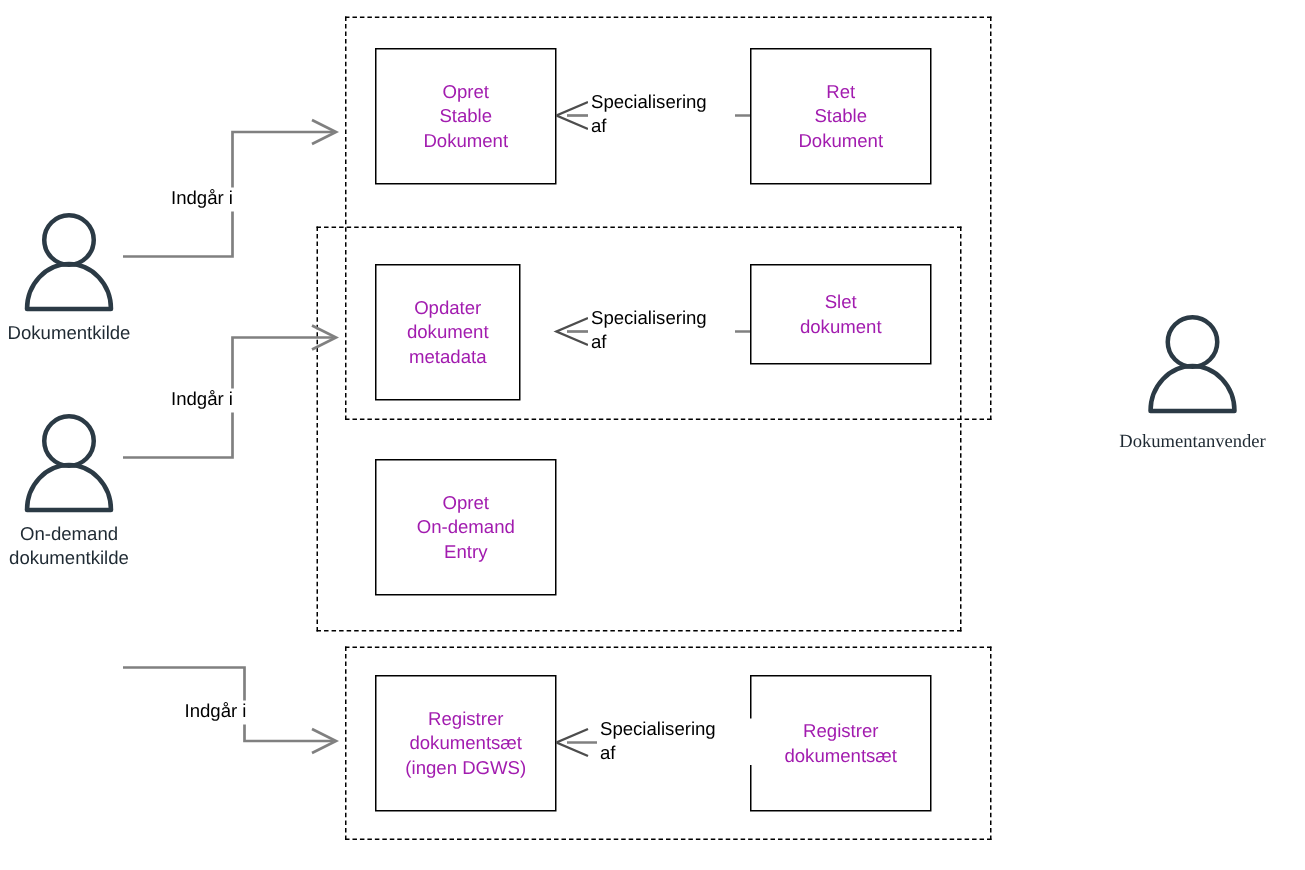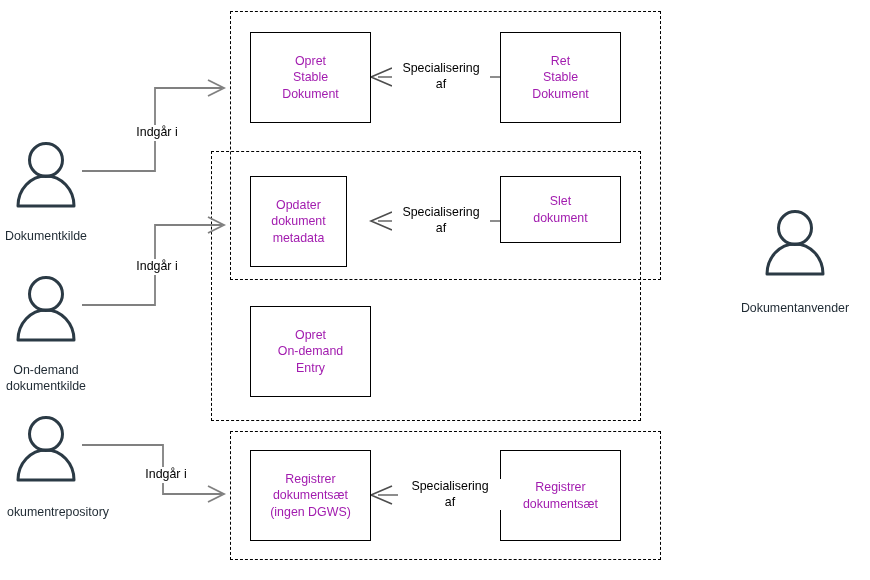--- a/index.html
+++ b/index.html
@@ -57,29 +57,28 @@
     display: flex;
     flex-direction: column;
     align-items: center;
   }
   .actor-label {
     font-size: 12.4px;
     line-height: 16px;
     color: #1f2a33;
     text-align: center;
     white-space: pre-line;
-    margin-top: 16px;
+    margin-top: 2px;
   }
   
   .edge-label {
     position: absolute;
     font-size: 12.4px;
     line-height: 15.5px;
     color: #000000;
-    text-align: center;
     white-space: pre-line;
     background: #ffffff;
     padding: 0 2px;
   }
 </style>
 </head>
 <body>
 
 <div id="canvas">
 
@@ -131,34 +130,27 @@
 
   <div class="actor" style="left:5px; top:274px; width:82px;">
     <svg width="72" height="72" viewBox="0 0 72 72">
       <circle cx="36" cy="20" r="16.5" fill="none" stroke="#2b3a45" stroke-width="3"></circle>
       <path d="M 8,66 A 28,30 0 0 1 64,66 Z" fill="none" stroke="#2b3a45" stroke-width="3" stroke-linejoin="round"></path>
     </svg>
     <span class="actor-label">On-demand
 dokumentkilde</span>
   </div>
 
-  <div class="actor" style="left:5px; top:414px; width:82px;">
-    <svg width="72" height="72" viewBox="0 0 72 72">
-      <circle cx="36" cy="20" r="16.5" fill="none" stroke="#2b3a45" stroke-width="3"></circle>
-      <path d="M 8,66 A 28,30 0 0 1 64,66 Z" fill="none" stroke="#2b3a45" stroke-width="3" stroke-linejoin="round"></path>
-    </svg>
-    <span class="actor-label" style="position:absolute; left:-7px; top:74px; width:120px;">okumentrepository</span>
-  </div>
 
   <div class="actor" style="left:758px; top:208px; width:74px;">
     <svg width="72" height="72" viewBox="0 0 72 72">
       <circle cx="36" cy="20" r="16.5" fill="none" stroke="#2b3a45" stroke-width="3"></circle>
       <path d="M 8,66 A 28,30 0 0 1 64,66 Z" fill="none" stroke="#2b3a45" stroke-width="3" stroke-linejoin="round"></path>
     </svg>
-    <span class="actor-label" style="position:absolute; left:-18px; top:76px; width:110px;">Dokumentanvender</span>
+    <span class="actor-label" style="position:absolute; left:-18px; top:76px; width:110px;font-family:Liberation Serif, serif;">Dokumentanvender</span>
   </div>
 
   <div class="usecase" style="left:250px; top:32px; width:121px; height:91px;">Opret
 Stable
 Dokument</div>
 
   <div class="usecase" style="left:500px; top:32px; width:121px; height:91px;">Ret
 Stable
 Dokument</div>
 

